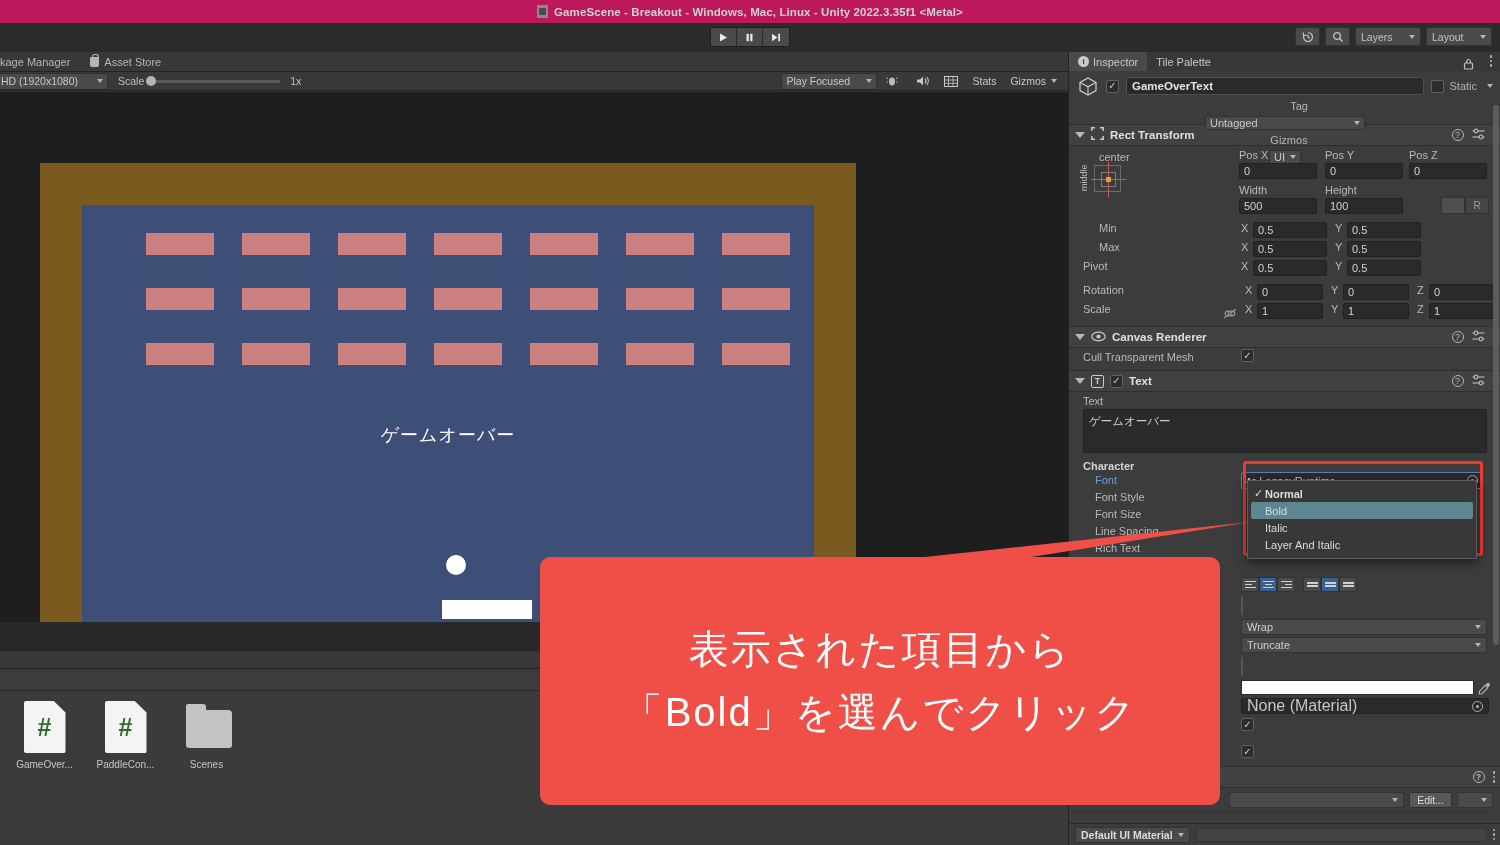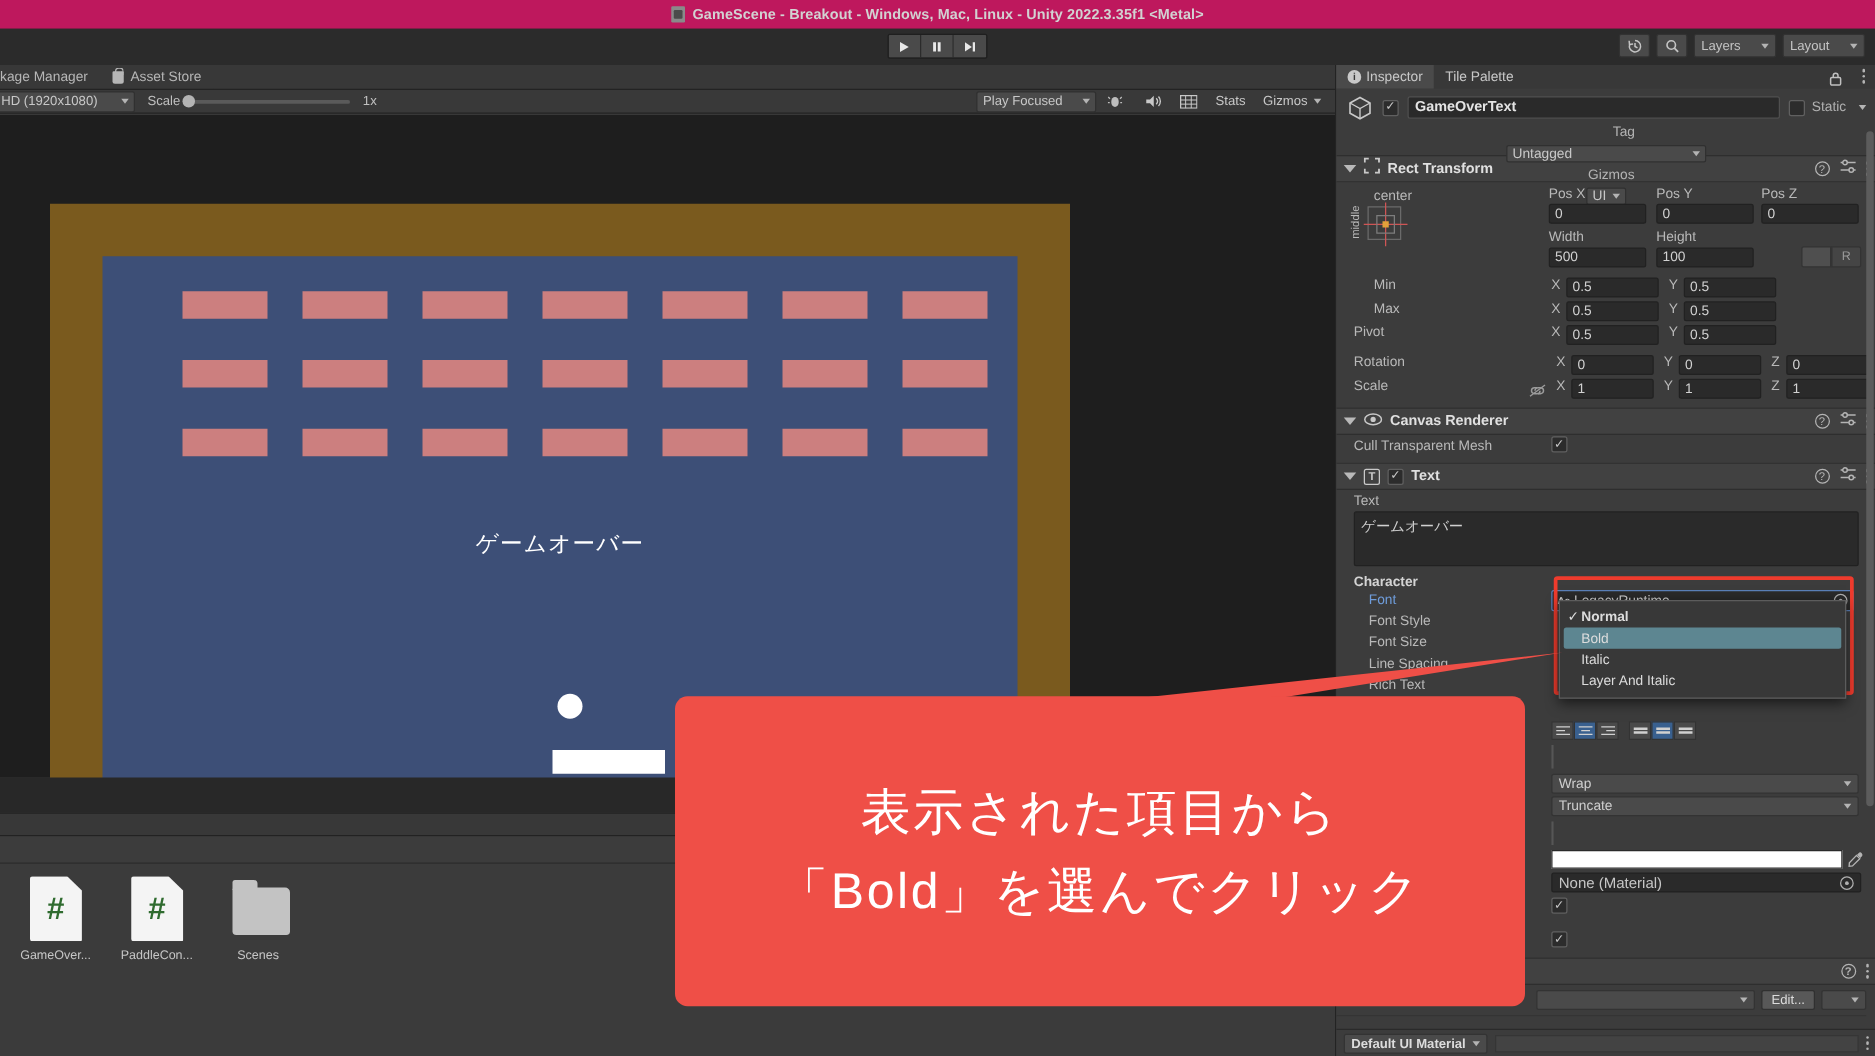--- a/index.html
+++ b/index.html
@@ -213,21 +213,21 @@
                align-items: center; justify-content: center; cursor: pointer; }
   .align-btn.on { background: #39608f; }
   .align-bar { width: 11px; height: 1.5px; background: #d0d0d0; display: block; }
 
   .color-swatch { width: 15px; height: 15px; background: #232323; border: 1px solid #565656; cursor: pointer; }
   .wide-dd { height: 16px; background: #4a4a4a; border: 1px solid #333; border-radius: 2px;
              display: flex; align-items: center; padding: 0 5px; color: #cfcfcf; font-size: 11px; cursor: pointer; }
   .white-field { height: 15px; background: #ffffff; border: 1px solid #2a2a2a; }
   .eyedrop { width: 13px; height: 13px; cursor: pointer; }
   .none-mat { height: 16px; background: #2a2a2a; border: 1px solid #212121; border-radius: 2px;
-              display: flex; align-items: center; padding: 0 5px; color: #c6c6c6; font-size: 12px; }
+              display: flex; align-items: center; padding: 0 5px; color: #c6c6c6; font-size: 16px; }
 
   .mat-header { display: flex; align-items: center; height: 22px; padding: 0 6px; background: #414141;
                 border-top: 1px solid #2e2e2e; border-bottom: 1px solid #2e2e2e; color: #e0e0e0;
                 font-size: 11.5px; font-weight: bold; }
   .edit-btn { height: 16px; padding: 0 7px; background: #585858; border: 1px solid #303030; border-radius: 2px;
               color: #dcdcdc; font-size: 10.5px; display: flex; align-items: center; cursor: pointer; }
   .footer-bar { position: absolute; left: 0; bottom: 0; width: 432px; height: 22px; background: #3c3c3c;
                 border-top: 1px solid #2a2a2a; display: flex; align-items: center; padding: 0 6px; gap: 6px; }
   .footer-dd { height: 16px; background: #4a4a4a; border: 1px solid #333; border-radius: 2px;
                display: flex; align-items: center; padding: 0 5px; color: #dcdcdc; font-size: 10.5px;

